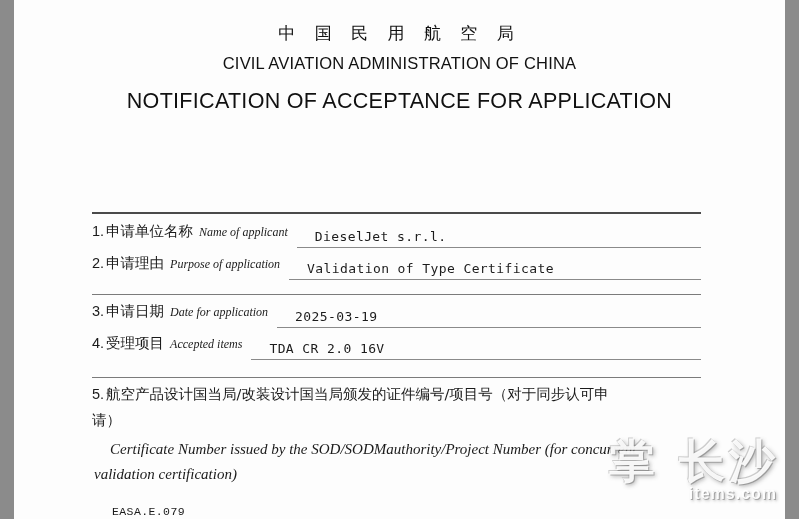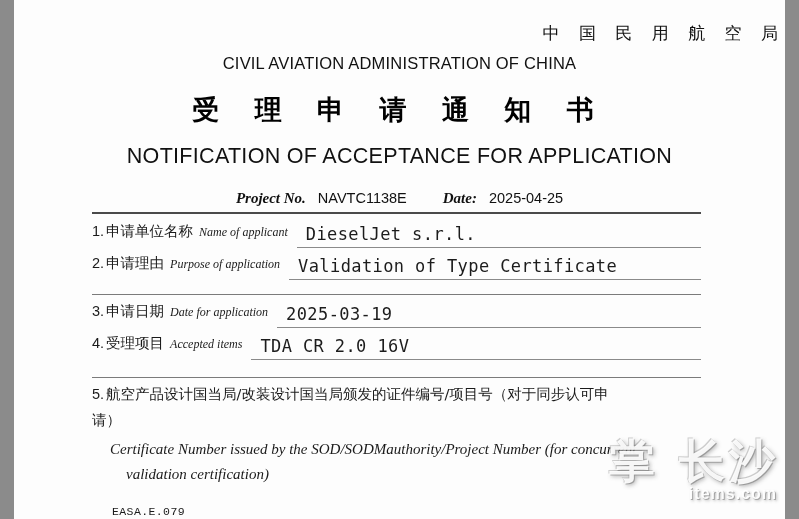--- a/index.html
+++ b/index.html
@@ -31,21 +31,21 @@
     position: absolute;
     left: 14px;
     right: 14px;
     top: 0;
     bottom: 0;
     background: #fdfdfd;
     overflow: hidden;
   }
 
   .cn-org {
-    text-align: right;
+    text-align: center;
     font-family: "DejaVu Sans", sans-serif;
     font-size: 17px;
     letter-spacing: 7px;
     padding-top: 22px;
     color: #111;
   }
   .en-org {
     text-align: center;
     font-family: "Liberation Sans", sans-serif;
     font-size: 16.5px;
@@ -136,24 +136,24 @@
     white-space: nowrap;
   }
   .fill {
     flex: 1;
     position: relative;
     margin-left: 9px;
     align-self: stretch;
   }
   .fill .val {
     position: absolute;
-    left: 9px;
+    left: 18px;
     bottom: 4px;
     font-family: "DejaVu Sans Mono", monospace;
-    font-size: 17px;
+    font-size: 13px;
     letter-spacing: 0.4px;
     color: #1c1c1c;
     white-space: nowrap;
   }
   .fill .ul {
     position: absolute;
     left: 0;
     right: 0;
     bottom: 0;
     height: 1px;
@@ -183,21 +183,21 @@
     font-size: 15px;
     line-height: 25px;
     margin-left: 18px;
     margin-top: 4px;
   }
   .para .en-line2 {
     font-family: "Liberation Serif", serif;
     font-style: italic;
     font-size: 15px;
     line-height: 25px;
-    margin-left: 34px;
+    margin-left: 2px;
   }
   .cert-fill {
     position: relative;
     margin-left: 18px;
     margin-top: 12px;
     height: 22px;
   }
   .cert-fill .val {
     position: absolute;
     left: 2px;
@@ -251,30 +251,22 @@
 
 <div id="page">
 
   <div class="page-edge left"></div>
   <div class="page-edge right"></div>
 
   <div class="sheet">
 
     <div class="cn-org">中 国 民 用 航 空 局</div>
     <div class="en-org">CIVIL AVIATION ADMINISTRATION OF CHINA</div>
-    <div class="cn-title">受 理 申 请 通 知 书</div>
     <div class="en-title">NOTIFICATION OF ACCEPTANCE FOR APPLICATION</div>
 
-    <div class="meta-row">
-      <span class="meta-label">Project No.</span>
-      <span class="meta-value">NAVTC1138E</span>
-      <span class="meta-gap"></span>
-      <span class="meta-label">Date:</span>
-      <span class="meta-value">2025-04-25</span>
-    </div>
 
     <div class="rule top"></div>
     <div class="rule mid"></div>
     <div class="rule low"></div>
 
     <div class="body">
 
       <div class="item gap1">
         <span class="num">1.</span>
         <span class="cn-label">申请单位名称</span>

